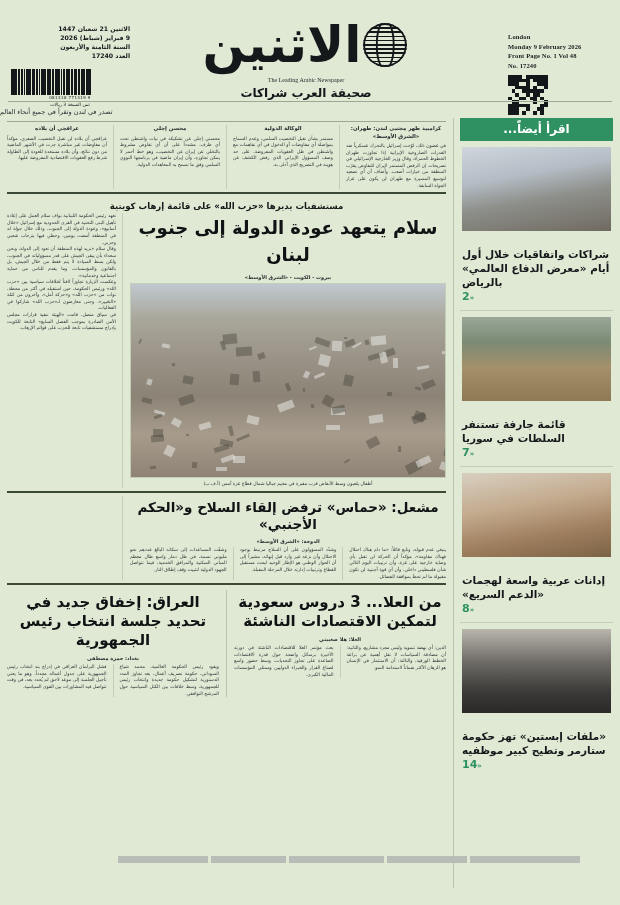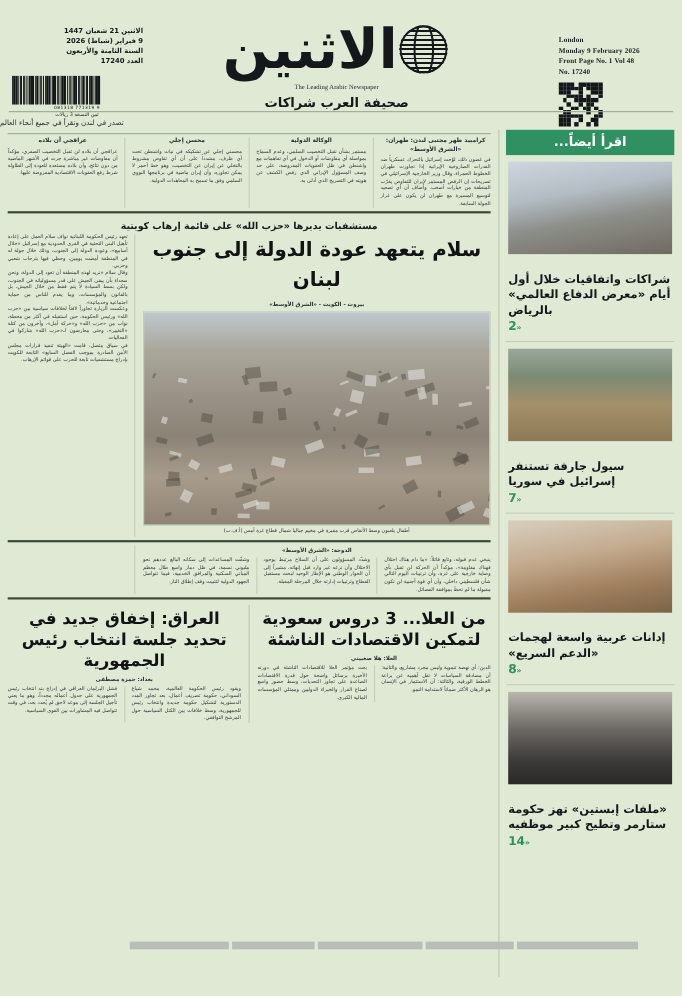--- a/index.html
+++ b/index.html
@@ -251,21 +251,21 @@
       <div class="side-head">اقرأ أيضاً...</div>
 
       <div class="side-item">
         <div class="ph" id="sph0" style="background: linear-gradient(170deg, rgb(207, 214, 221) 0%, rgb(179, 188, 196) 35%, rgb(141, 143, 138) 60%, rgb(111, 106, 96) 100%);"></div>
         <div class="side-title">شراكات واتفاقيات خلال أول أيام «معرض الدفاع العالمي» بالرياض</div>
         <div class="pg"><span>«</span><b>2</b></div>
       </div>
 
       <div class="side-item">
         <div class="ph" id="sph1" style="background: linear-gradient(rgb(154, 167, 154) 0%, rgb(123, 138, 116) 30%, rgb(164, 144, 106) 60%, rgb(141, 122, 85) 100%);"></div>
-        <div class="side-title">سيول جارفة تستنفر إسرائيل في سوريا</div>
+        <div class="side-title">قائمة جارفة تستنفر السلطات في سوريا</div>
         <div class="pg"><span>«</span><b>7</b></div>
       </div>
 
       <div class="side-item">
         <div class="ph" id="sph2" style="background: linear-gradient(170deg, rgb(216, 207, 192) 0%, rgb(194, 169, 140) 40%, rgb(159, 127, 94) 70%, rgb(124, 99, 70) 100%);"></div>
         <div class="side-title">إدانات عربية واسعة لهجمات «الدعم السريع»</div>
         <div class="pg"><span>«</span><b>8</b></div>
       </div>
 
       <div class="side-item">
@@ -391,20 +391,21 @@
 وعكست الزيارة تجاوزاً لافتاً لخلافات سياسية بين «حزب الله» ورئيس الحكومة، حين استقبله في أكثر من محطة، نواب من «حزب الله» و«حركة أمل»، وآخرون من كتلة «التغيير»، وحتى معارضون لـ«حزب الله» شاركوا في الفعاليات.
 في سياق متصل، قامت «الهيئة تنفيذ قرارات مجلس الأمن الصادرة بموجب الفصل السابع» التابعة للكويت بإدراج مستشفيات تابعة للحزب على قوائم الإرهاب.</div>
           </div>
         </div>
       </div>
 
       <div class="rule thick"></div>
 
       <div class="two-pane">
         <div class="pane-main">
+          <div class="h2">مشعل: «حماس» ترفض إلقاء السلاح و«الحكم الأجنبي»</div>
           <div class="label-sm">الدوحة: «الشرق الأوسط»</div>
           <div class="cols">
             <div class="col ptxt">ينبغي عدم قبوله، وتابع قائلاً: «ما دام هناك احتلال فهناك مقاومة»، مؤكداً أن الحركة لن تقبل بأي وصاية خارجية على غزة، وأن ترتيبات اليوم التالي شأن فلسطيني داخلي، وأن أي قوة أجنبية لن تكون مقبولة ما لم تحظَ بموافقة الفصائل.</div>
             <div class="col ptxt">وشدّد المسؤولون على أن السلاح مرتبط بوجود الاحتلال وأن نزعه غير وارد قبل إنهائه، مشيراً إلى أن الحوار الوطني هو الإطار الوحيد لبحث مستقبل القطاع وترتيبات إدارته خلال المرحلة المقبلة.</div>
             <div class="col ptxt">وشقّت المساعدات إلى سكانه البالغ عددهم نحو مليوني نسمة، في ظل دمار واسع طال معظم المباني السكنية والمرافق الخدمية، فيما تتواصل الجهود الدولية لتثبيت وقف إطلاق النار.</div>
           </div>
         </div>
         <div class="pane-side">
           <div class="ptxt"></div>
         </div>

